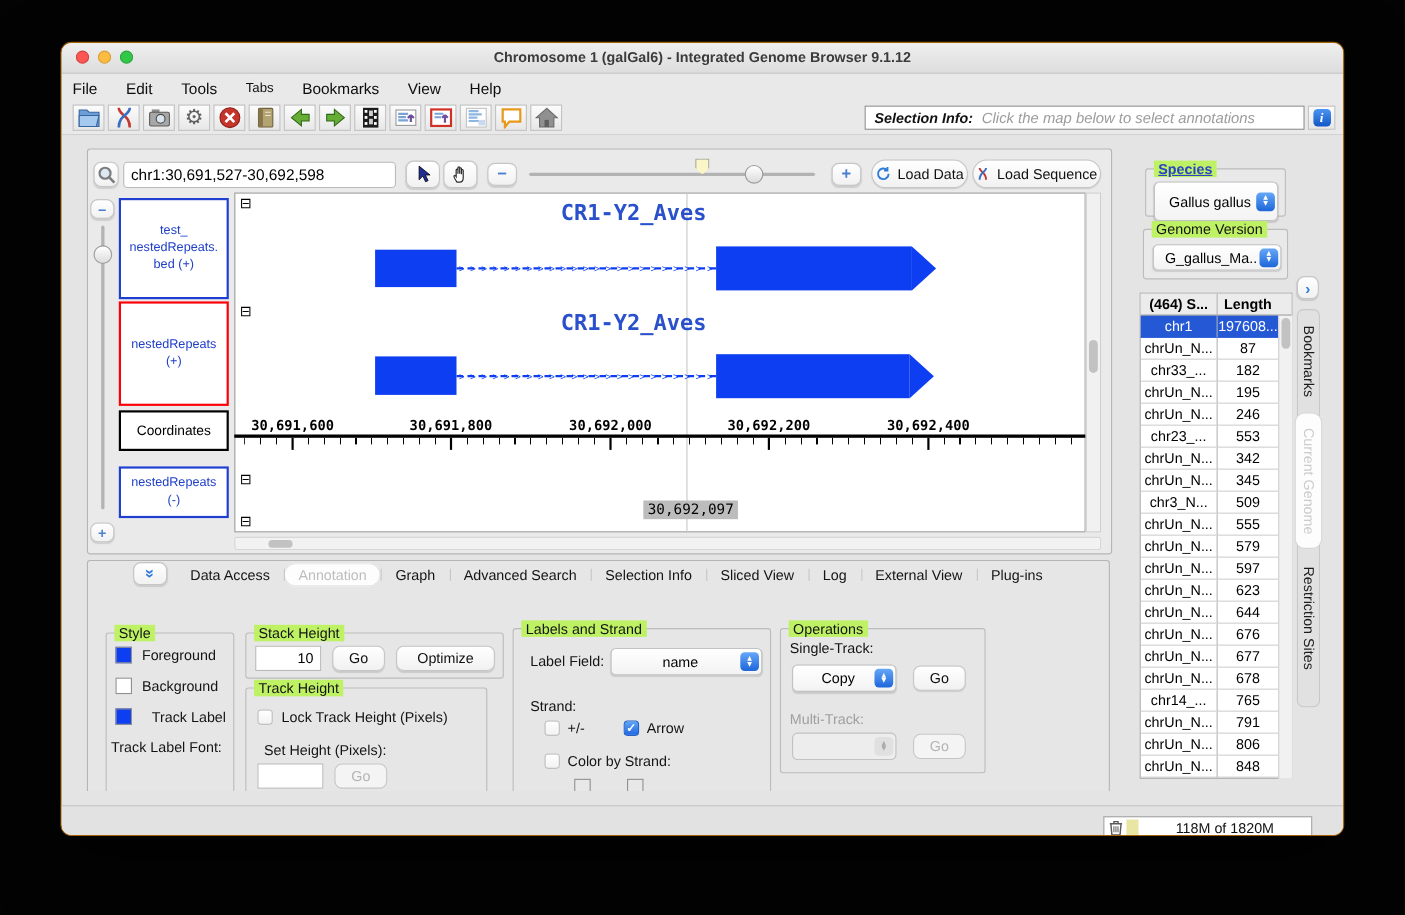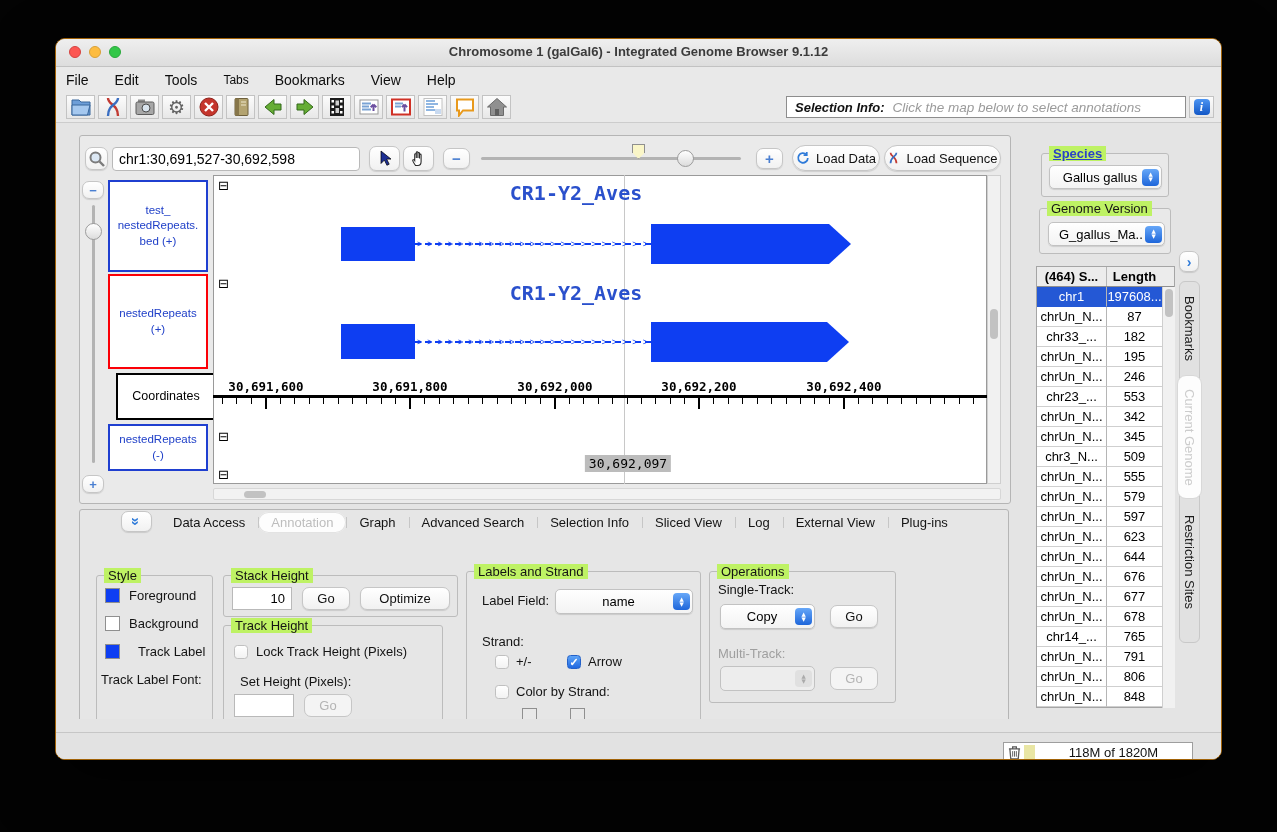--- a/index.html
+++ b/index.html
@@ -264,21 +264,21 @@
       <div class="a pill" style="left:26px;top:352px;width:22px;height:18px;">
           <span class="blueop" style="font-size:13px;">+</span>
         </div>
 
       <div class="a" style="left:52px;top:57px;width:100px;height:304px;">
           <div class="tlabel blue" style="position: absolute; left: 0px; width: 100px; top: 0px; height: 92px;">test_
 nestedRepeats.
 bed (+)</div>
           <div class="tlabel red" style="position: absolute; left: 0px; width: 100px; top: 94px; height: 95px;">nestedRepeats
 (+)</div>
-          <div class="tlabel black" style="position: absolute; left: 8px; width: 100px; top: 193px; height: 47px;">Coordinates</div>
+          <div class="tlabel black" style="position: absolute; left: 0px; width: 100px; top: 193px; height: 37px;">Coordinates</div>
           <div class="tlabel blue" style="position: absolute; left: 0px; width: 100px; top: 244px; height: 47px;">nestedRepeats
 (-)</div>
         </div>
 
       <div class="a view" style="left:157px;top:52px;width:774px;height:309px;"></div>
 
       <div class="a" style="left:568px;top:52px;width:1px;height:309px;background:#c8c8c8;"></div>
 
       <span class="a collapse" style="left:162px;top:56px;">⊟</span>
       <span class="a collapse" style="left:162px;top:154px;">⊟</span>
@@ -420,21 +420,21 @@
           <div class="a combo disabled" style="left:10px;top:94px;width:95px;height:25px;">
             <span class="val"></span>
             <span class="arr">▲<br>▼</span>
           </div>
           <span class="a pill disabled" style="left:120px;top:95px;width:48px;height:23px;">Go</span>
         </div>
       </div>
 
       <div class="gbox" style="left:985px;top:30px;width:128px;height:44px;background:#e9e9e9;">
         <span class="legend" style="color:#2a41c8;font-weight:bold;text-decoration:underline;">Species</span>
-        <div class="a combo" style="left:7px;top:11px;width:113px;height:24px;">
+        <div class="a combo" style="left:7px;top:11px;width:113px;height:36px;">
           <span class="val">Gallus gallus</span>
           <span class="arr">▲<br>▼</span>
         </div>
       </div>
       <div class="gbox" style="left:983px;top:85px;width:132px;height:46px;background:#e9e9e9;">
         <span class="legend">Genome Version</span>
         <div class="a combo" style="left:8px;top:13px;width:117px;height:24px;">
           <span class="val">G_gallus_Ma...</span>
           <span class="arr">▲<br>▼</span>
         </div>

